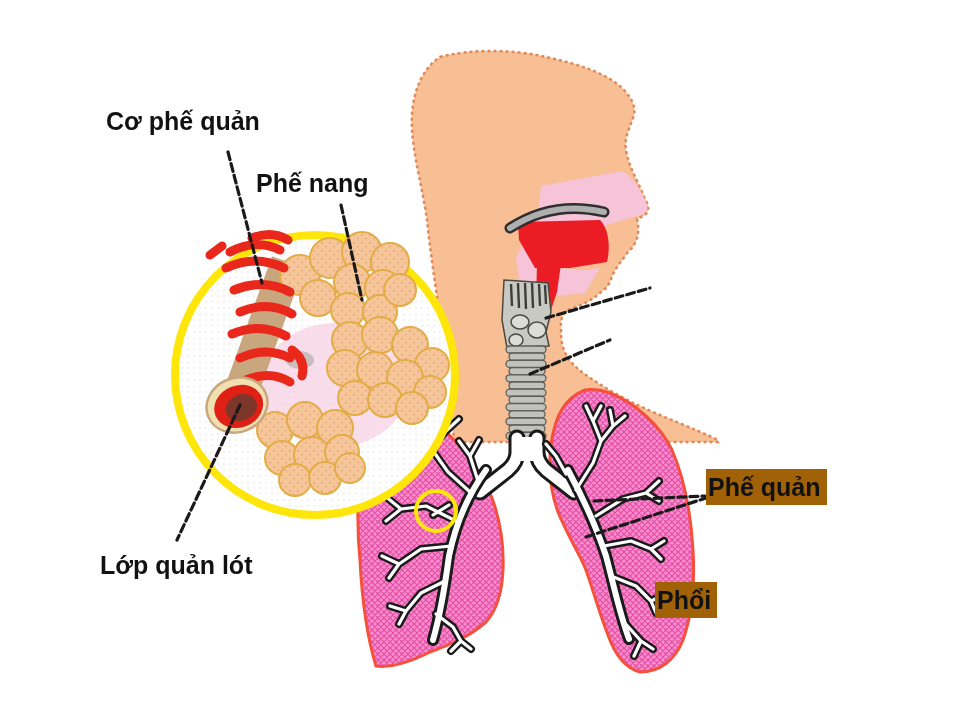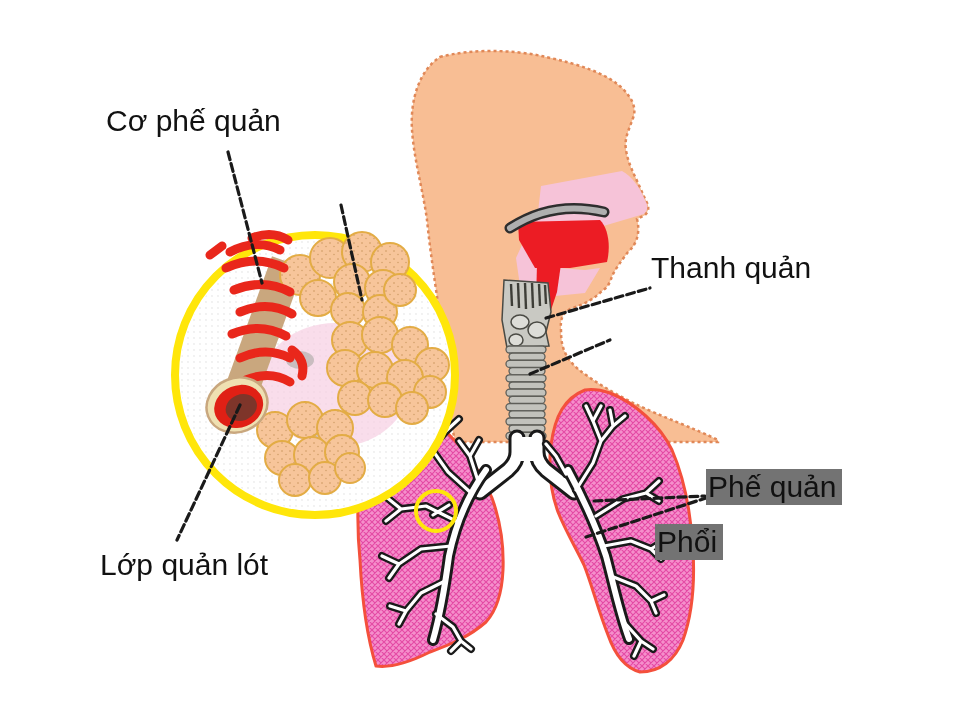--- a/index.html
+++ b/index.html
@@ -1,21 +1,21 @@
 <!DOCTYPE html>
 <html style="--c-background: #ffffff; --c-label_text: #111111; --c-skin: #F8BE94; --c-skin_dots: #D9884E; --c-nasal_pink: #F6C3D8; --c-mouth_red: #EC1C24; --c-larynx_gray: #C9C9C3; --c-trachea_gray: #C2C2BC; --c-lung_pink: #F58FCB; --c-lung_hatch: #E13D9E; --c-lung_outline: #F4503C; --c-inset_ring_yellow: #FFE60A; --c-alveoli_peach: #F7C59A; --c-alveoli_outline: #E3AC45; --c-bronchiole_tan: #C9A77E; --c-muscle_red: #E9271B; --c-mucus_ring_red: #E02015; --c-mucus_dark: #7E352A; --c-leader_line: #1A1A1A;"><head>
 <meta charset="utf-8">
 <style>
   html,body{margin:0;padding:0;background:#fff;}
   .stage{position:relative;width:960px;height:720px;background:var(--c-background,#ffffff);
          font-family:"Liberation Sans","DejaVu Sans",sans-serif;overflow:hidden;}
   .stage svg{position:absolute;left:0;top:0;}
-  .label{position:absolute;color:var(--c-label_text,#111);font-weight:400;font-size:30px;
+  .label{position:absolute;color:var(--c-label_text,#111);font-weight:700;font-size:25px;
          line-height:34px;white-space:nowrap;letter-spacing:0px;}
-  .label.boxed{background:#737373;padding:1px 6px 1px 2px;}
+  .label.boxed{background:#a16207;padding:1px 6px 1px 2px;}
 </style>
 </head>
 <body>
 
 <div class="stage">
 
 <svg width="960" height="720" viewBox="0 0 960 720">
   <defs>
     <pattern id="skinDots" width="9" height="9" patternUnits="userSpaceOnUse">
       <circle cx="2" cy="2" r="1" fill="#D9884E" opacity="0.45"></circle>
@@ -219,20 +219,20 @@
     <line x1="341" y1="205" x2="362" y2="300"></line>
     <line x1="240" y1="405" x2="177" y2="540"></line>
     <line x1="546" y1="318" x2="650" y2="288"></line>
     <line x1="530" y1="374" x2="610" y2="340"></line>
     <line x1="594" y1="501" x2="705" y2="496"></line>
     <line x1="586" y1="537" x2="706" y2="498"></line>
   </g>
 </svg>
 
 <div class="label" style="left:106px;top:104px">Cơ phế quản</div>
-<div class="label" style="left:651px;top:251px">Thanh quản</div>
+<div class="label" style="left:256px;top:166px">Phế nang</div>
 <div class="label boxed" style="left:706px;top:469px">Phế quản</div>
-<div class="label boxed" style="left:655px;top:524px">Phổi</div>
+<div class="label boxed" style="left:655px;top:582px">Phổi</div>
 <div class="label" style="left:100px;top:548px">
   <div>Lớp quản lót</div>
 </div>
 
 </div>
 
 </body></html>

